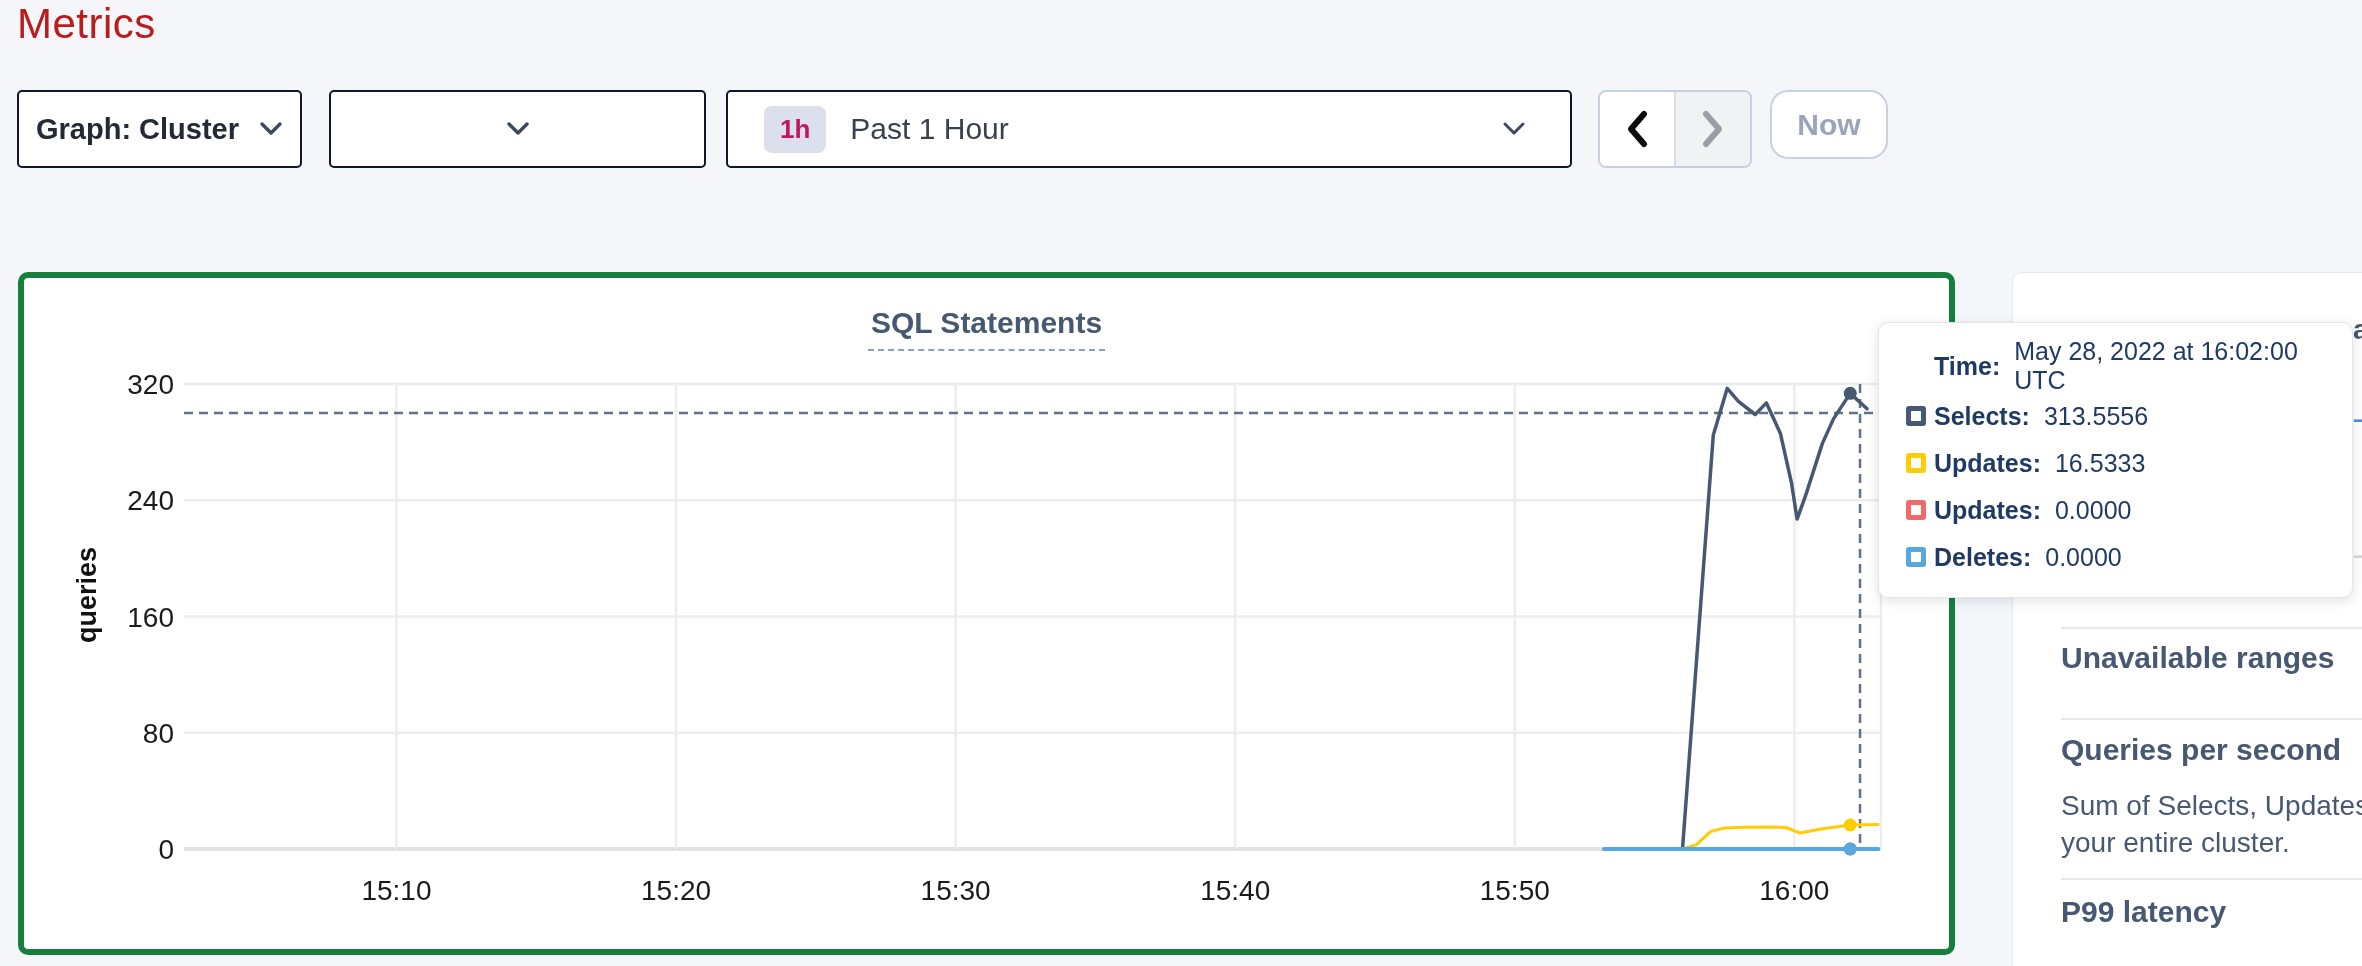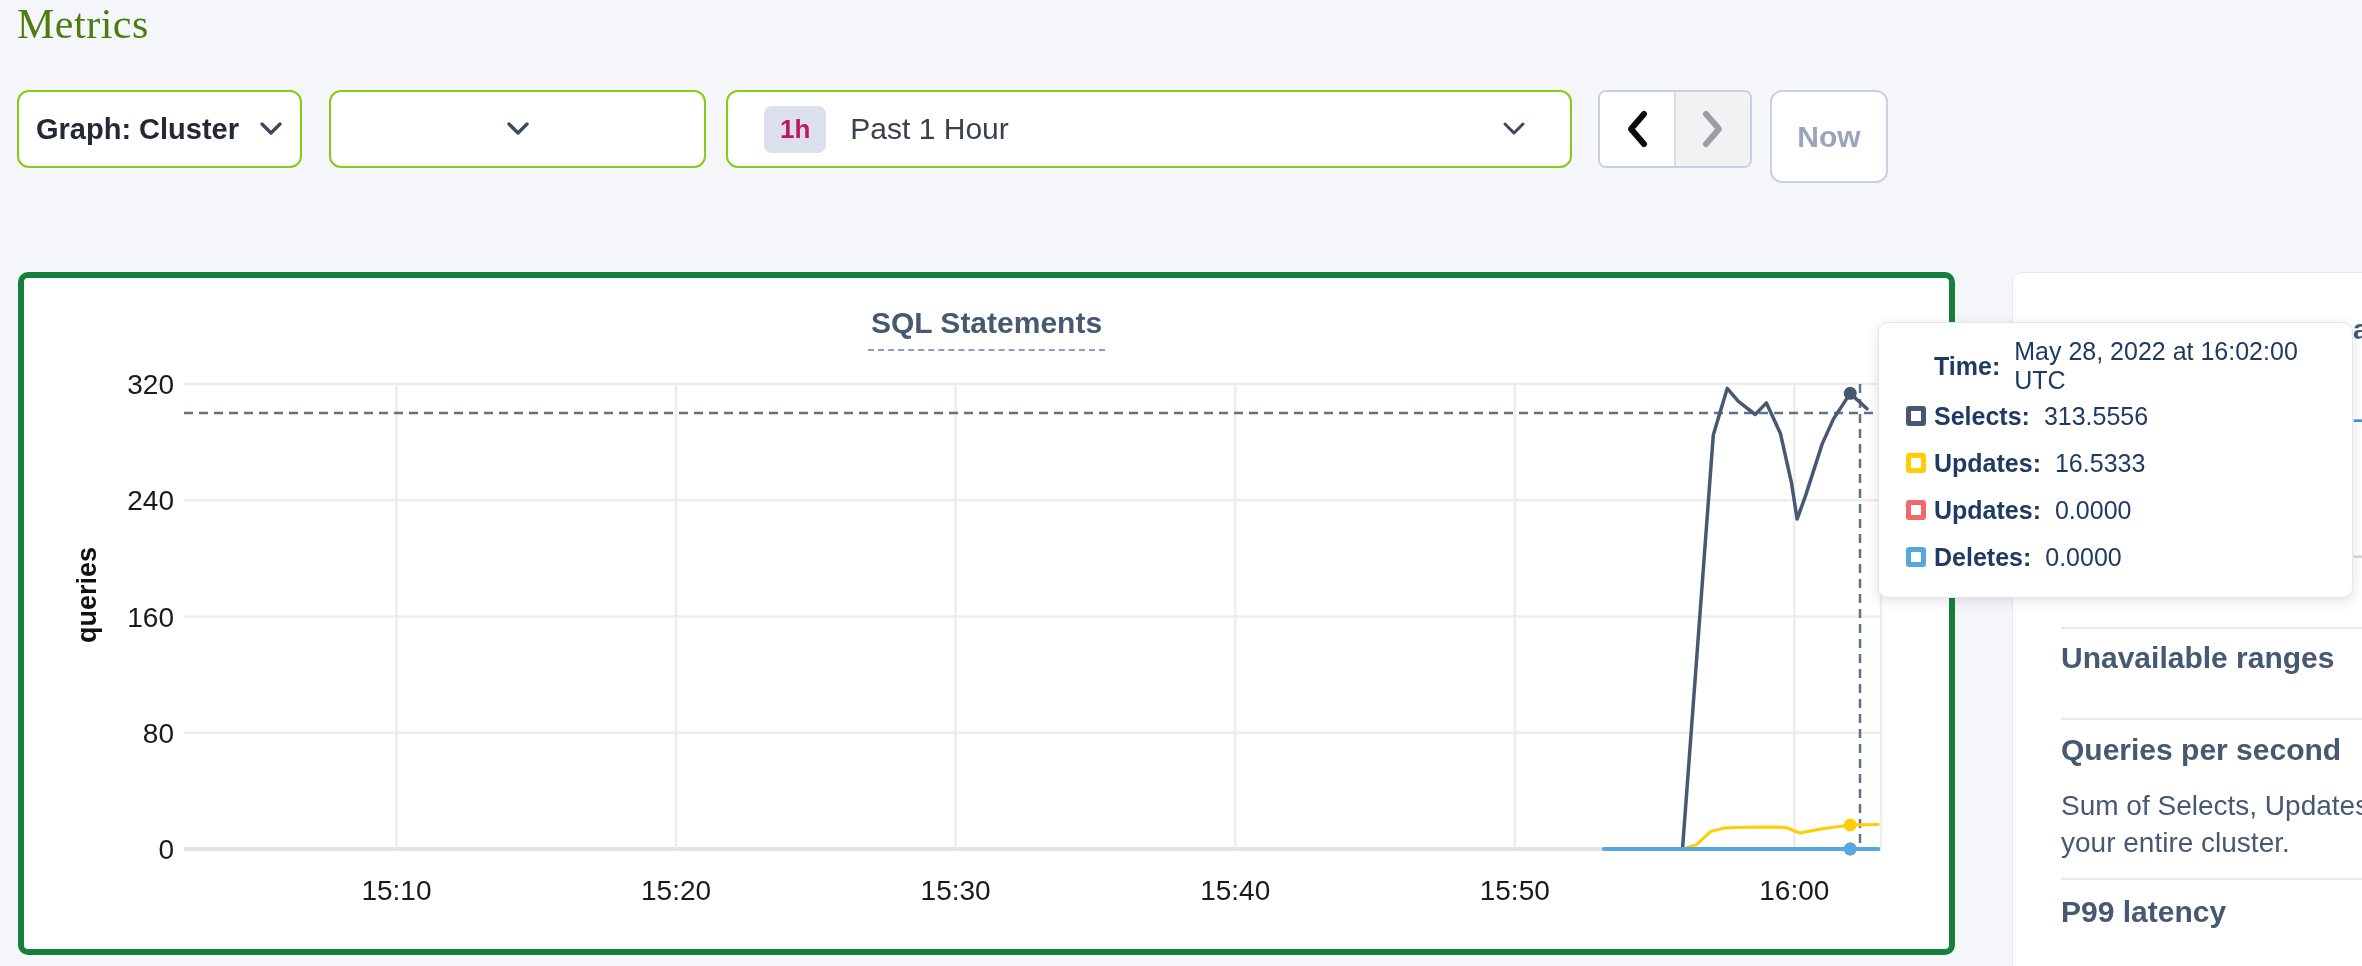--- a/index.html
+++ b/index.html
@@ -5,26 +5,26 @@
   * { margin:0; padding:0; box-sizing:border-box; }
   html,body { background:#f4f6fa; }
   .page {
     position:relative; width:2362px; height:966px; overflow:hidden;
     background:#f4f6fa;
     font-family:"Liberation Sans", sans-serif;
     color:#242a35;
   }
   .page-title {
     position:absolute; left:17px; top:0px;
-    font-size:42px; font-weight:500; color:#4d7c0f; letter-spacing:.5px;font-family:Liberation Serif, serif;
+    font-size:42px; font-weight:500; color:#b91c1c; letter-spacing:.5px;
   }
   
   .ctl {
     position:absolute; top:90px; height:78px;
-    background:#fff; border:2px solid #84cc16; border-radius:12px;
+    background:#fff; border:2px solid #0f172a; border-radius:5px;
     display:flex; align-items:center; cursor:pointer;
   }
   .dd-label { font-size:29px; font-weight:700; color:#242a35; }
   .chev { width:24px; height:16px; flex:0 0 auto; }
   .graph-dd { left:17px; width:285px; justify-content:center; gap:20px; }
   .dash-dd  { left:329px; width:377px; justify-content:center; gap:20px; }
   .time-sel { left:726px; width:846px; padding:0 44px 0 36px; }
   .time-badge {
     background:#dcdfec; border-radius:8px; padding:8px 16px;
     font-size:26px; font-weight:700; color:#be185d;
@@ -33,22 +33,22 @@
   .time-sel .chev { margin-left:auto; }
   .pager {
     position:absolute; left:1598px; top:90px; width:154px; height:78px;
     border:2px solid #c9cfe2; border-radius:8px; background:#fff;
     display:flex; overflow:hidden;
   }
   .pager-half { flex:1; display:flex; align-items:center; justify-content:center; cursor:pointer; }
   .pager-prev { background:#fff; border-right:2px solid #d9dde6; }
   .pager-next { background:#f1f2f3; cursor:default; }
   .now-btn {
-    position:absolute; left:1770px; top:90px; width:118px; height:93px;
-    background:#fff; border:2px solid #c9d0e0; border-radius:12px;
+    position:absolute; left:1770px; top:90px; width:118px; height:69px;
+    background:#fff; border:2px solid #c9d0e0; border-radius:18px;
     font-size:30px; font-weight:700; color:#9aa4ba;
     display:flex; align-items:center; justify-content:center; cursor:default;
   }
   
   .chart-card {
     position:absolute; left:18px; top:272px; width:1937px; height:683px;
     background:#fff; border:6px solid #15803d; border-radius:10px;
   }
   .chart-title-wrap { position:absolute; top:28px; left:0; width:100%; text-align:center; }
   .chart-title {

